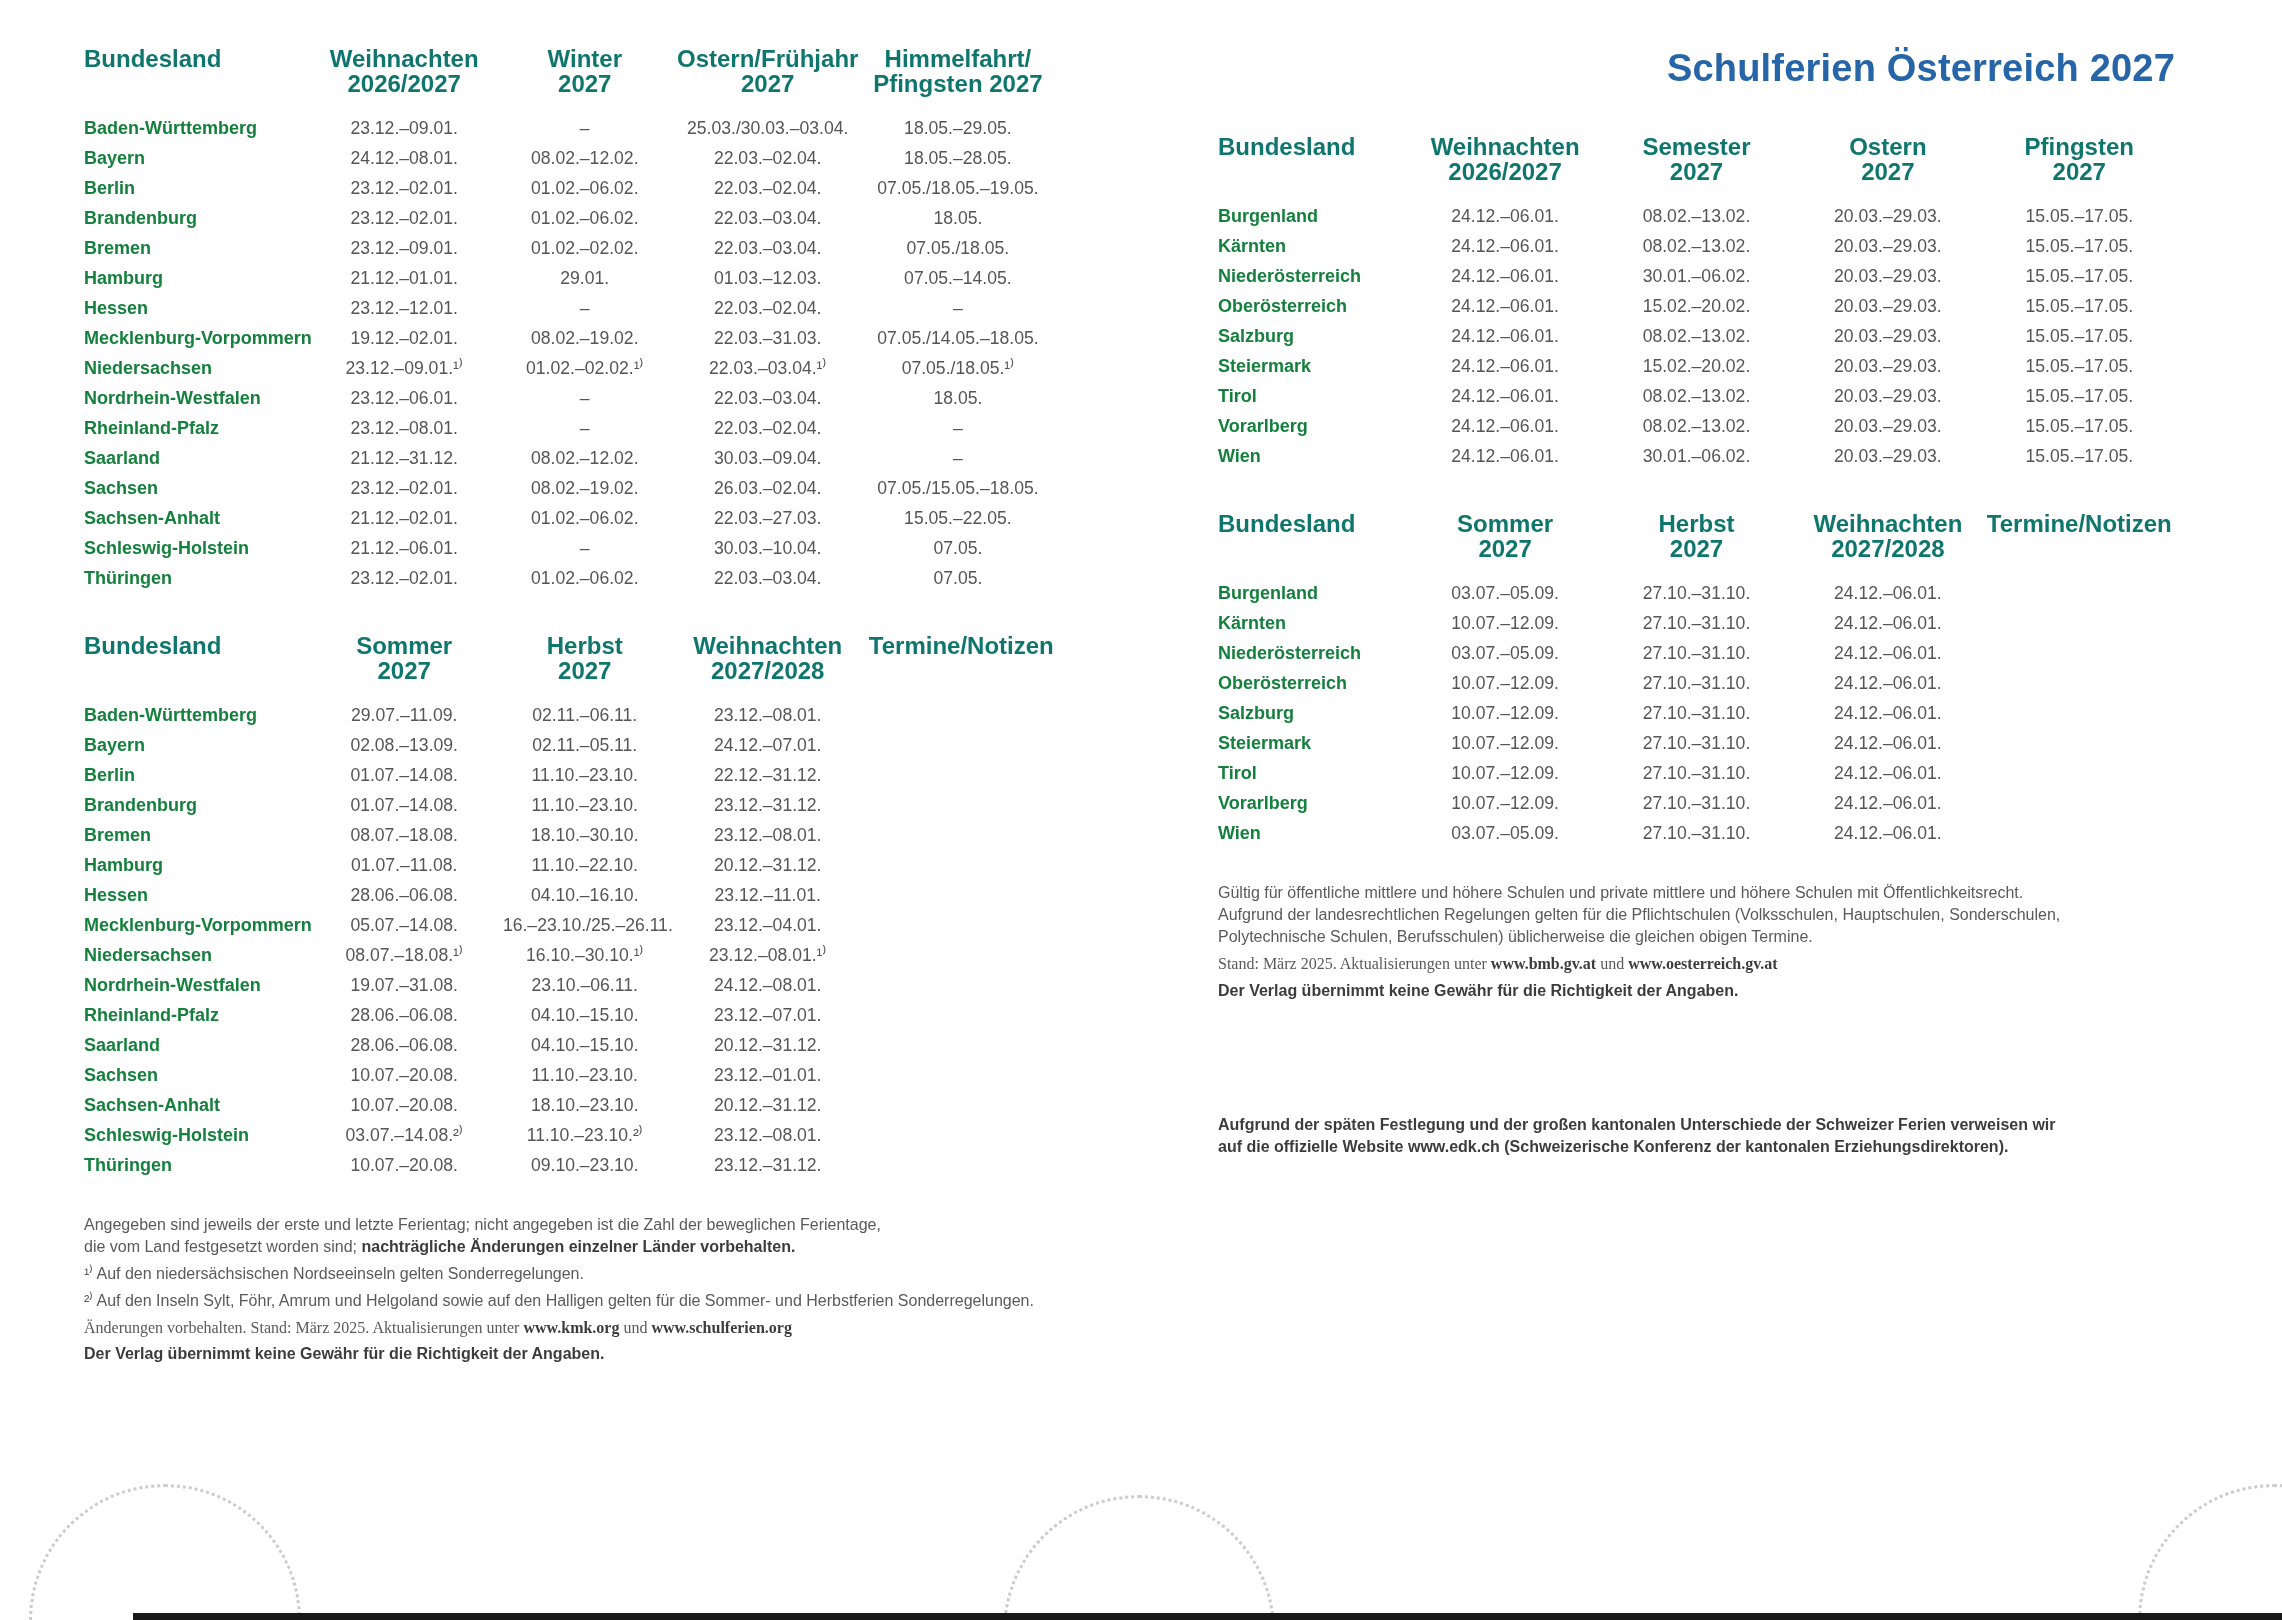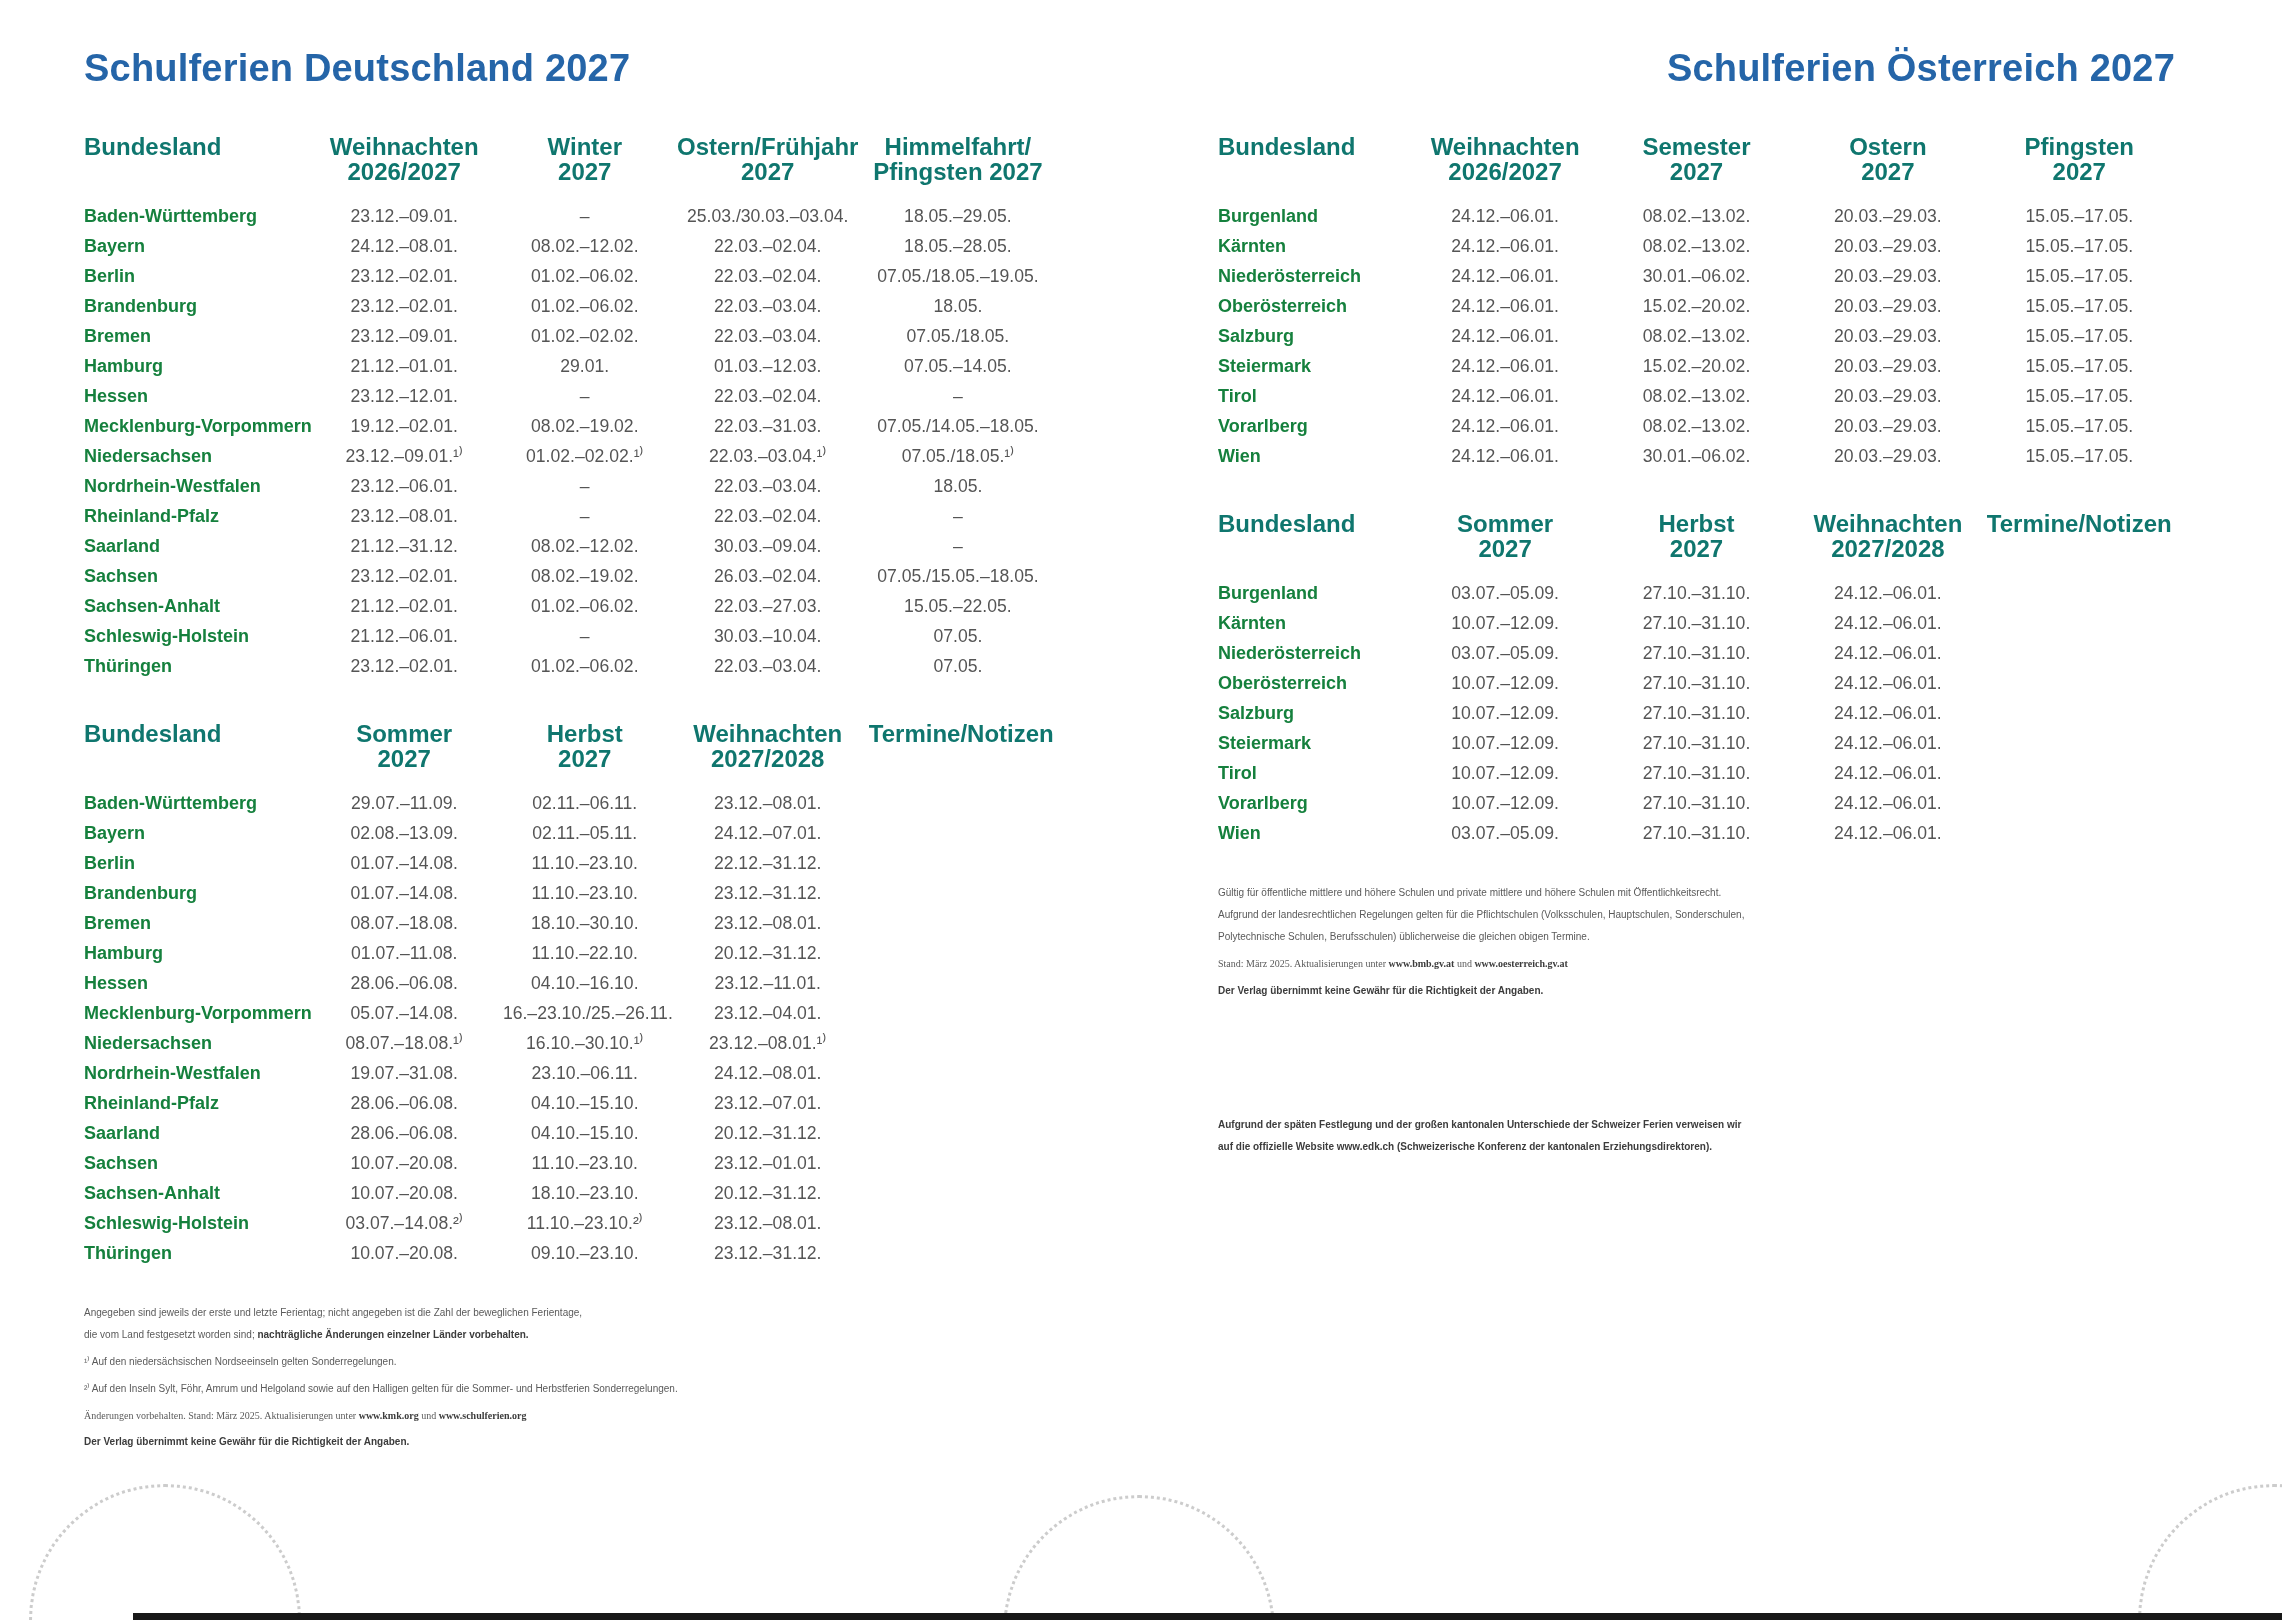--- a/index.html
+++ b/index.html
@@ -68,21 +68,21 @@
   table.de-cols th:nth-child(4), table.de-cols td:nth-child(4) { width: 21%; }
   table.de-cols th:nth-child(5), table.de-cols td:nth-child(5) { width: 18.5%; }
 
   
   table.at-cols th, table.at-cols td { width: 20%; }
 
   .second-table { margin-top: 40px; }
 
   .notes { margin-top: 34px; }
   .note {
-    font-size: 10px;
+    font-size: 16px;
     line-height: 22px;
     color: #5a5a5a;
     white-space: pre-line;
     margin: 0 0 4.8px 0;
   }
   .note b { color: #3c3c3c; }
   .note.gap-above { margin-top: 5px; font-family: Liberation Serif, serif; }
 
   .ch-title-wrap { margin-top: 112px; }
   .ch-note { margin-top: 28.5px; font-weight: bold; color: #3c3c3c; }
@@ -102,21 +102,20 @@
     position: absolute;
     left: 133px; right: 0; bottom: 0;
     height: 7.6px;
     background: #181818;
   }
 </style>
 </head>
 <body>
 
 <div class="page" id="page-left">
-  <h1 class="page-title">Schulferien Deutschland 2027</h1>
 
   <table class="holidays de-cols">
       <thead>
         <tr>
           <th class="first">Bundesland</th>
           <th>Weihnachten
 2026/2027</th>
           <th>Winter
 2027</th>
           <th>Ostern/Frühjahr

